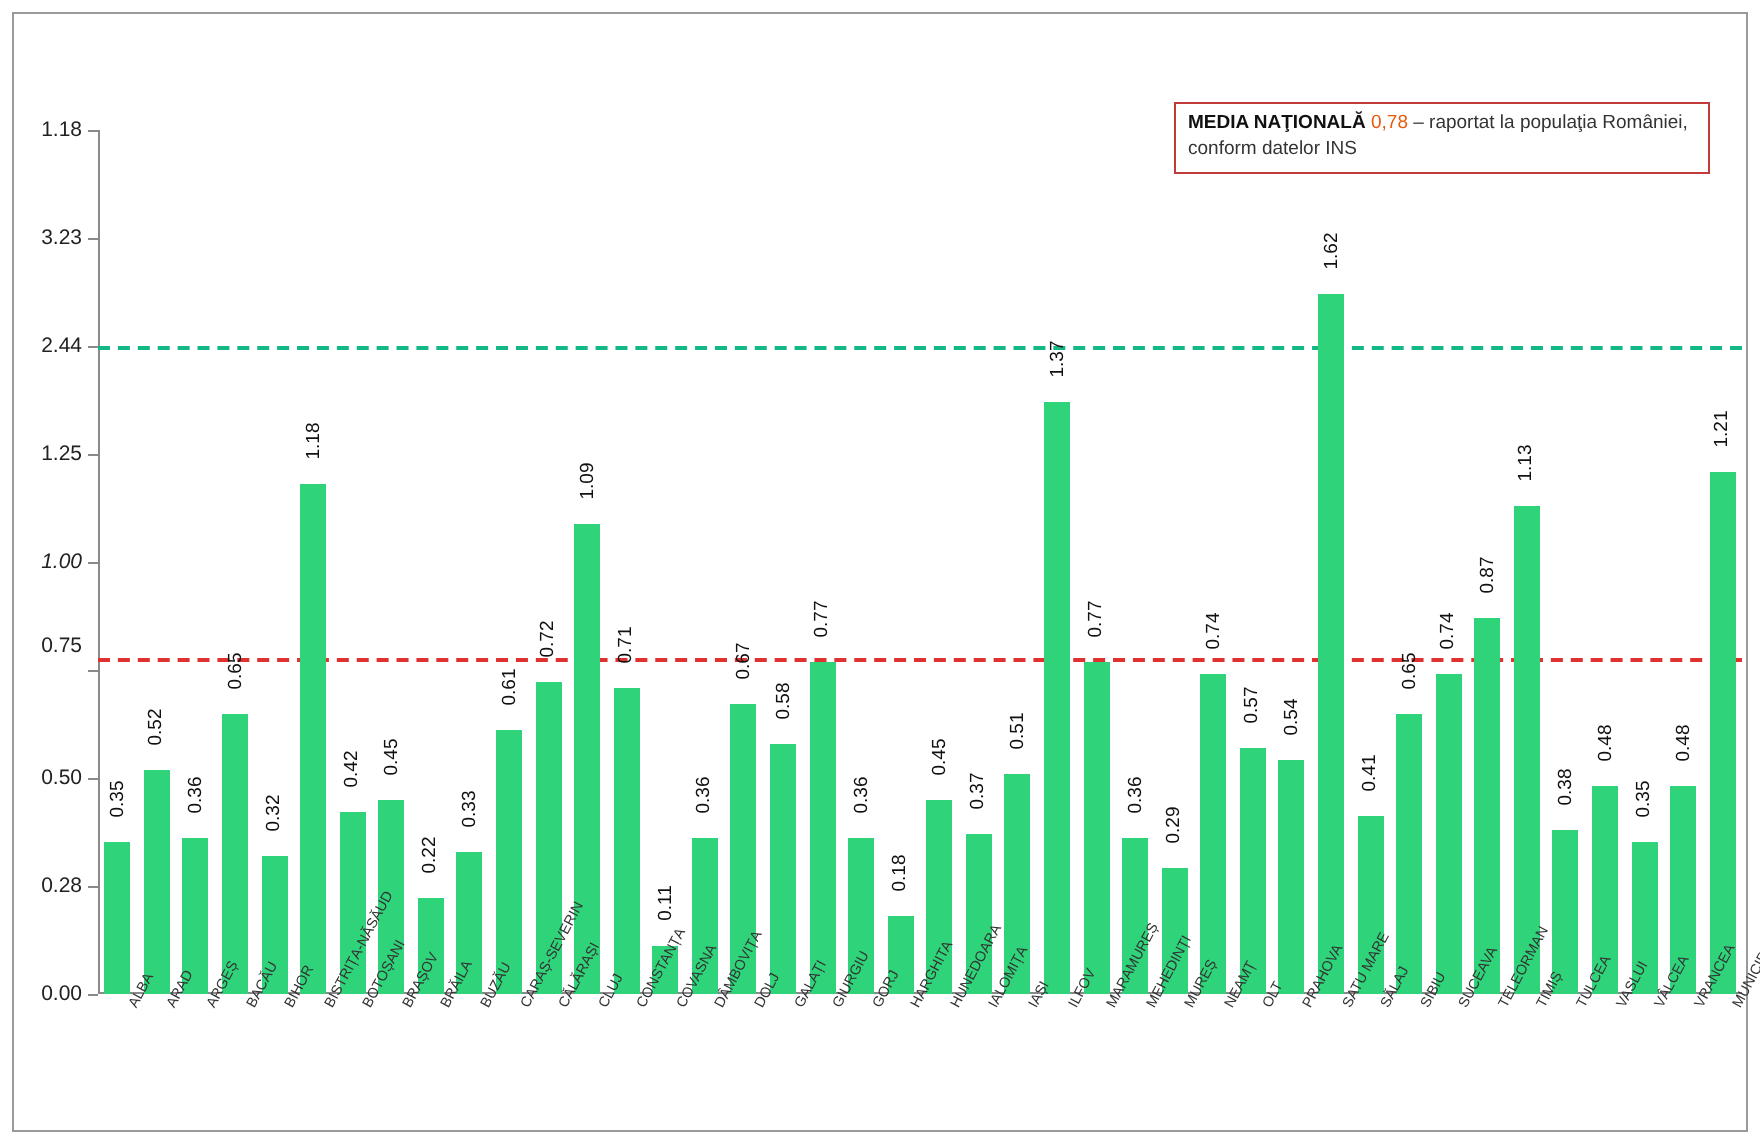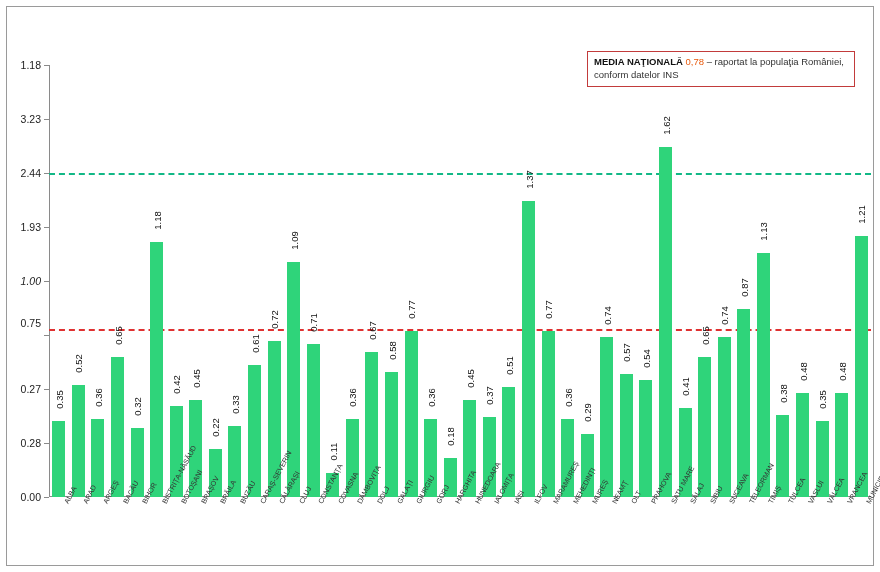--- a/index.html
+++ b/index.html
@@ -174,27 +174,27 @@
 
     <div class="plot">
       <div class="axis-line y-axis"></div>
       <div class="axis-line x-axis"></div>
       <div id="yticks">
           <div class="tick" style="top: 432px;"></div>
           <div class="ylabel" style="top: 432px;">0.00</div>
           <div class="tick" style="top: 378px;"></div>
           <div class="ylabel" style="top: 378px;">0.28</div>
           <div class="tick" style="top: 324px;"></div>
-          <div class="ylabel" style="top: 324px;">0.27</div>
+          <div class="ylabel" style="top: 324px;">0.50</div>
           <div class="tick" style="top: 270px;"></div>
           <div class="ylabel" style="top: 258px;">0.75</div>
           <div class="tick" style="top: 216px;"></div>
           <div class="ylabel" style="top: 216px; font-style: italic;">1.00</div>
           <div class="tick" style="top: 162px;"></div>
-          <div class="ylabel" style="top: 162px;">1.93</div>
+          <div class="ylabel" style="top: 162px;">1.25</div>
           <div class="tick" style="top: 108px;"></div>
           <div class="ylabel" style="top: 108px;">2.44</div>
           <div class="tick" style="top: 54px;"></div>
           <div class="ylabel" style="top: 54px;">3.23</div>
           <div class="tick" style="top: 0px;"></div>
           <div class="ylabel" style="top: 0px;">1.18</div>
         </div>
       <div id="reflines">
           <div class="gridline avg" style="top: 263.52px;"></div>
           <div class="gridline" style="top: 108px;"></div>

